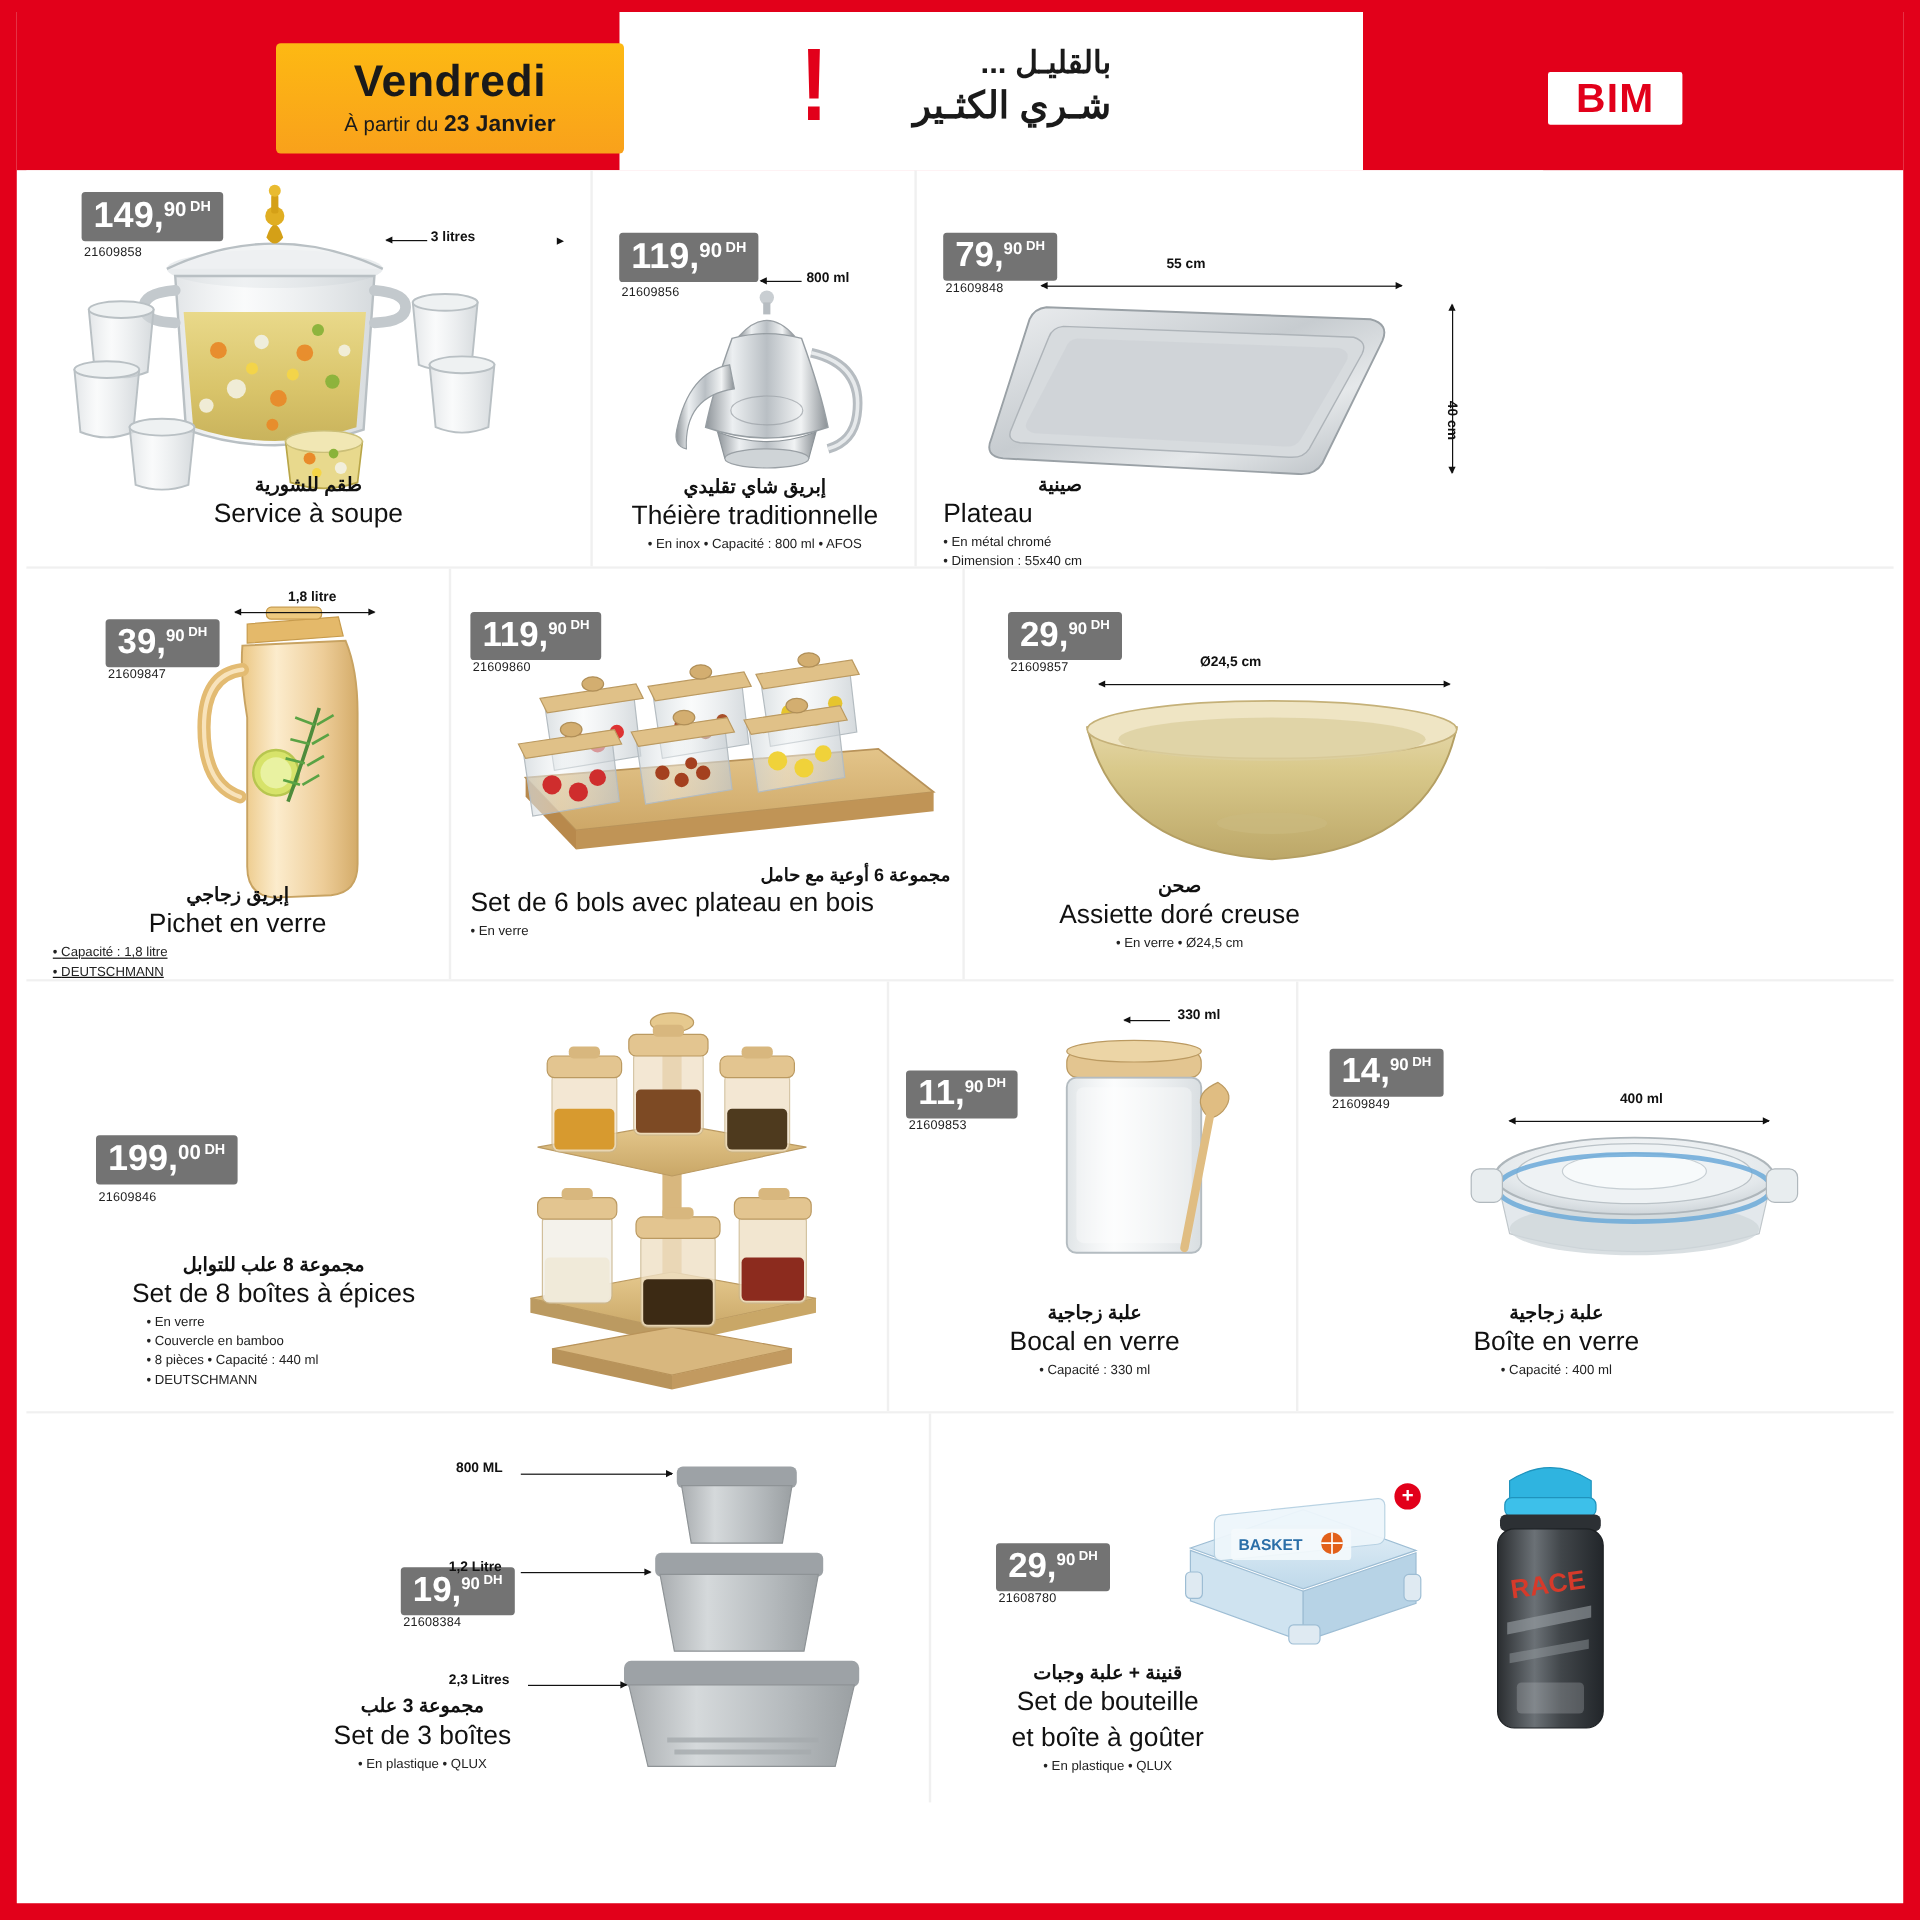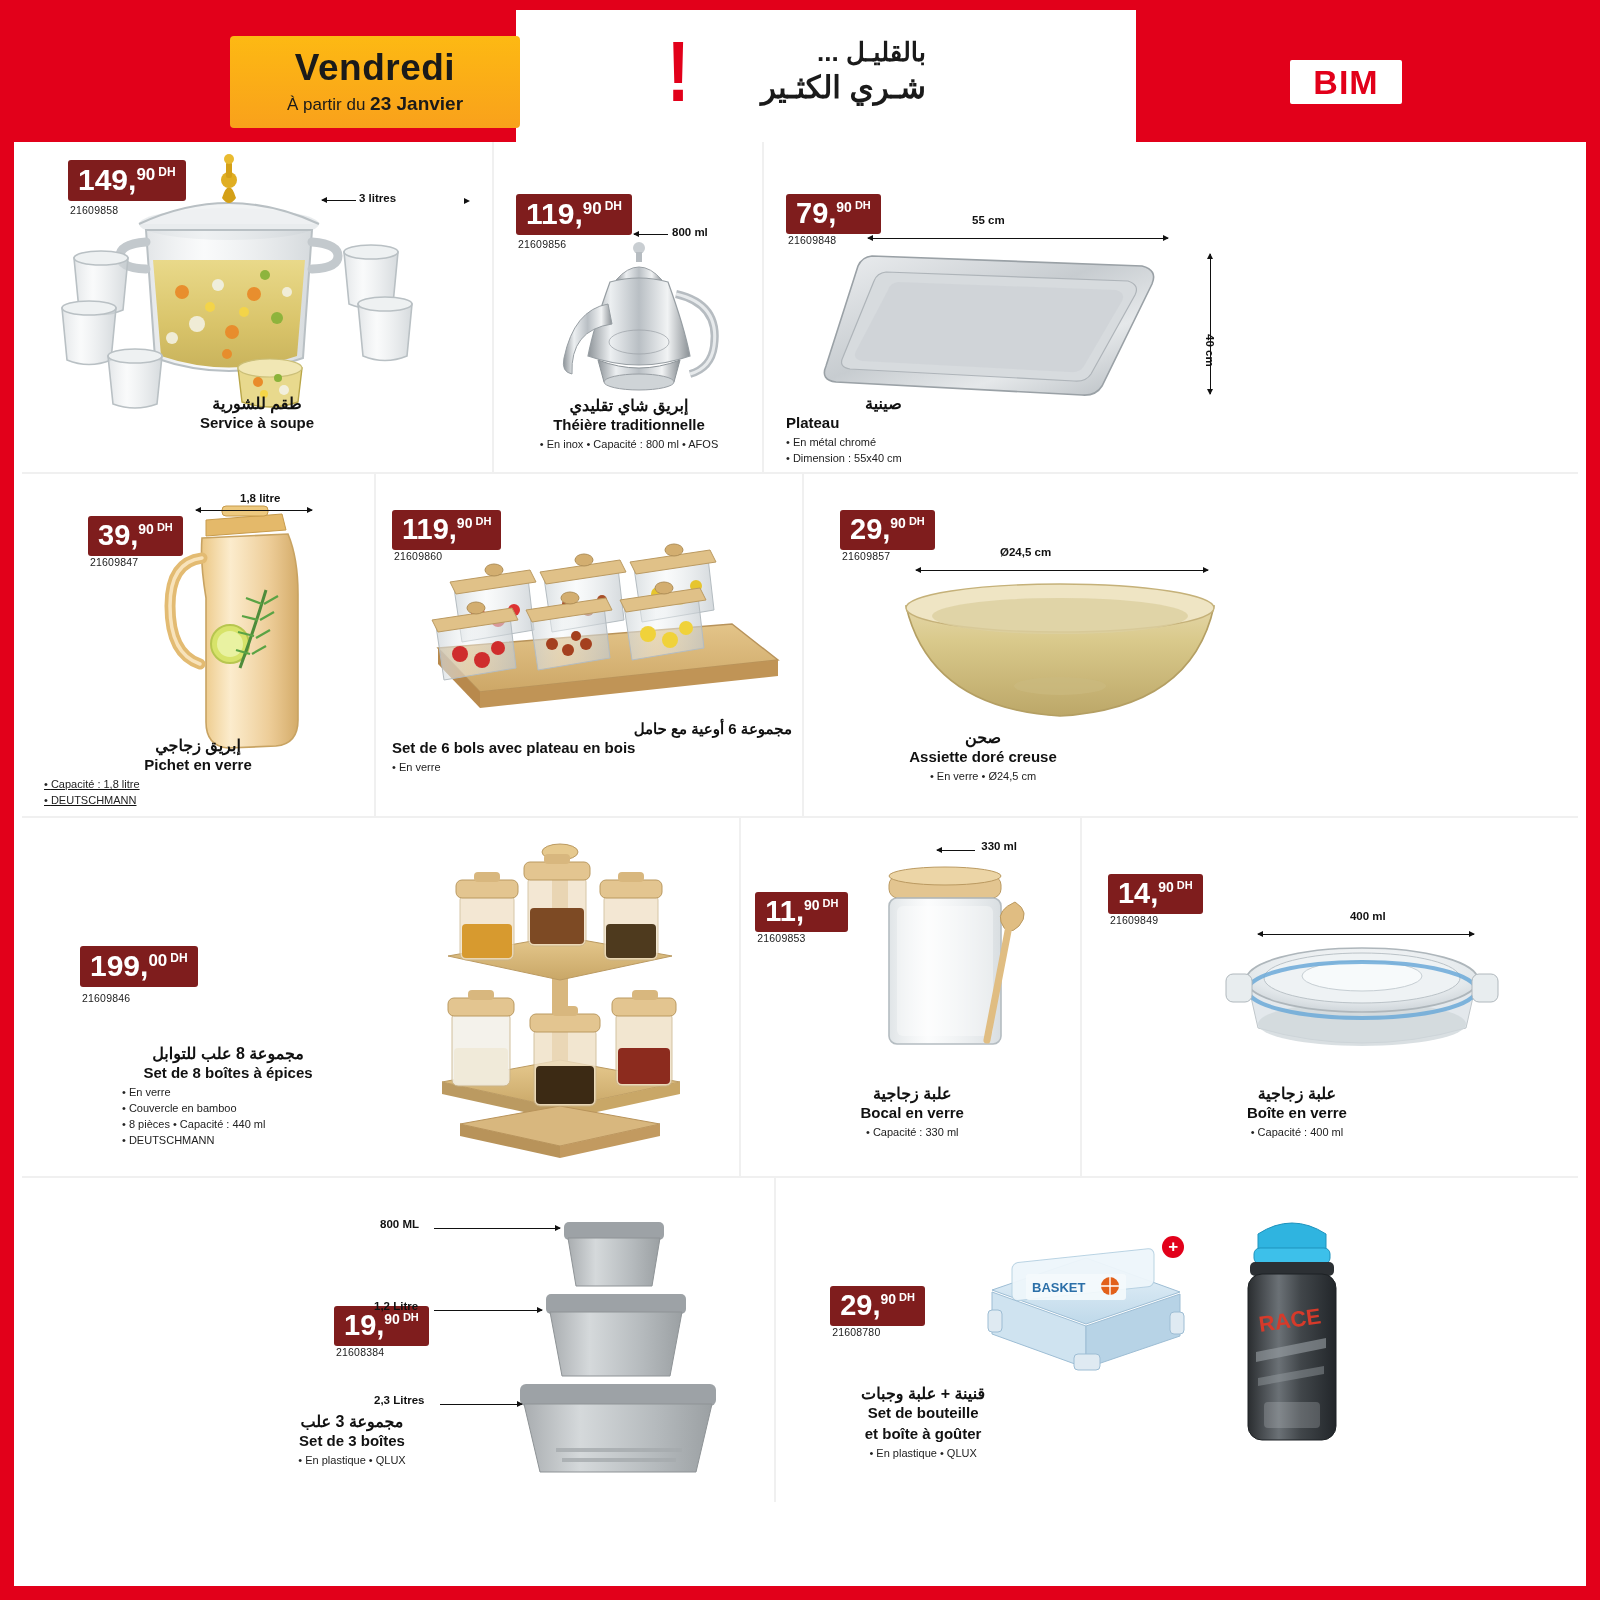--- a/index.html
+++ b/index.html
@@ -96,21 +96,21 @@
   .cell {
     position: relative;
     background: #fff;
     overflow: hidden;
   }
   .cell + .cell { border-left: 2px solid #f0f0f0; }
 
   
   .price {
     position: absolute;
-    background: #7f1d1d;
+    background: #737373;
     color: #fff;
     padding: 5px 10px 6px 10px;
     border-radius: 3px;
     display: inline-flex;
     align-items: flex-start;
     line-height: 1;
     white-space: nowrap;
     z-index: 5;
   }
   .price .int { font-size: 30px; font-weight: bold; }
@@ -131,21 +131,21 @@
 
   .caption {
     position: absolute;
     z-index: 6;
     color: #111;
   }
   .caption .ar {
     font-size: 16px; font-weight: bold; direction: rtl; margin-bottom: 1px;
   }
   .caption .fr {
-    font-size: 15px; font-weight: bold; margin-bottom: 4px;
+    font-size: 22px; font-weight: normal; margin-bottom: 4px;
   }
   .caption ul { list-style: none; }
   .caption li {
     font-size: 11px; color: #222; line-height: 1.45;
   }
   .caption li:before { content: "• "; }
   .caption.center { text-align: center; }
 
   .dimlabel {
     position: absolute;

